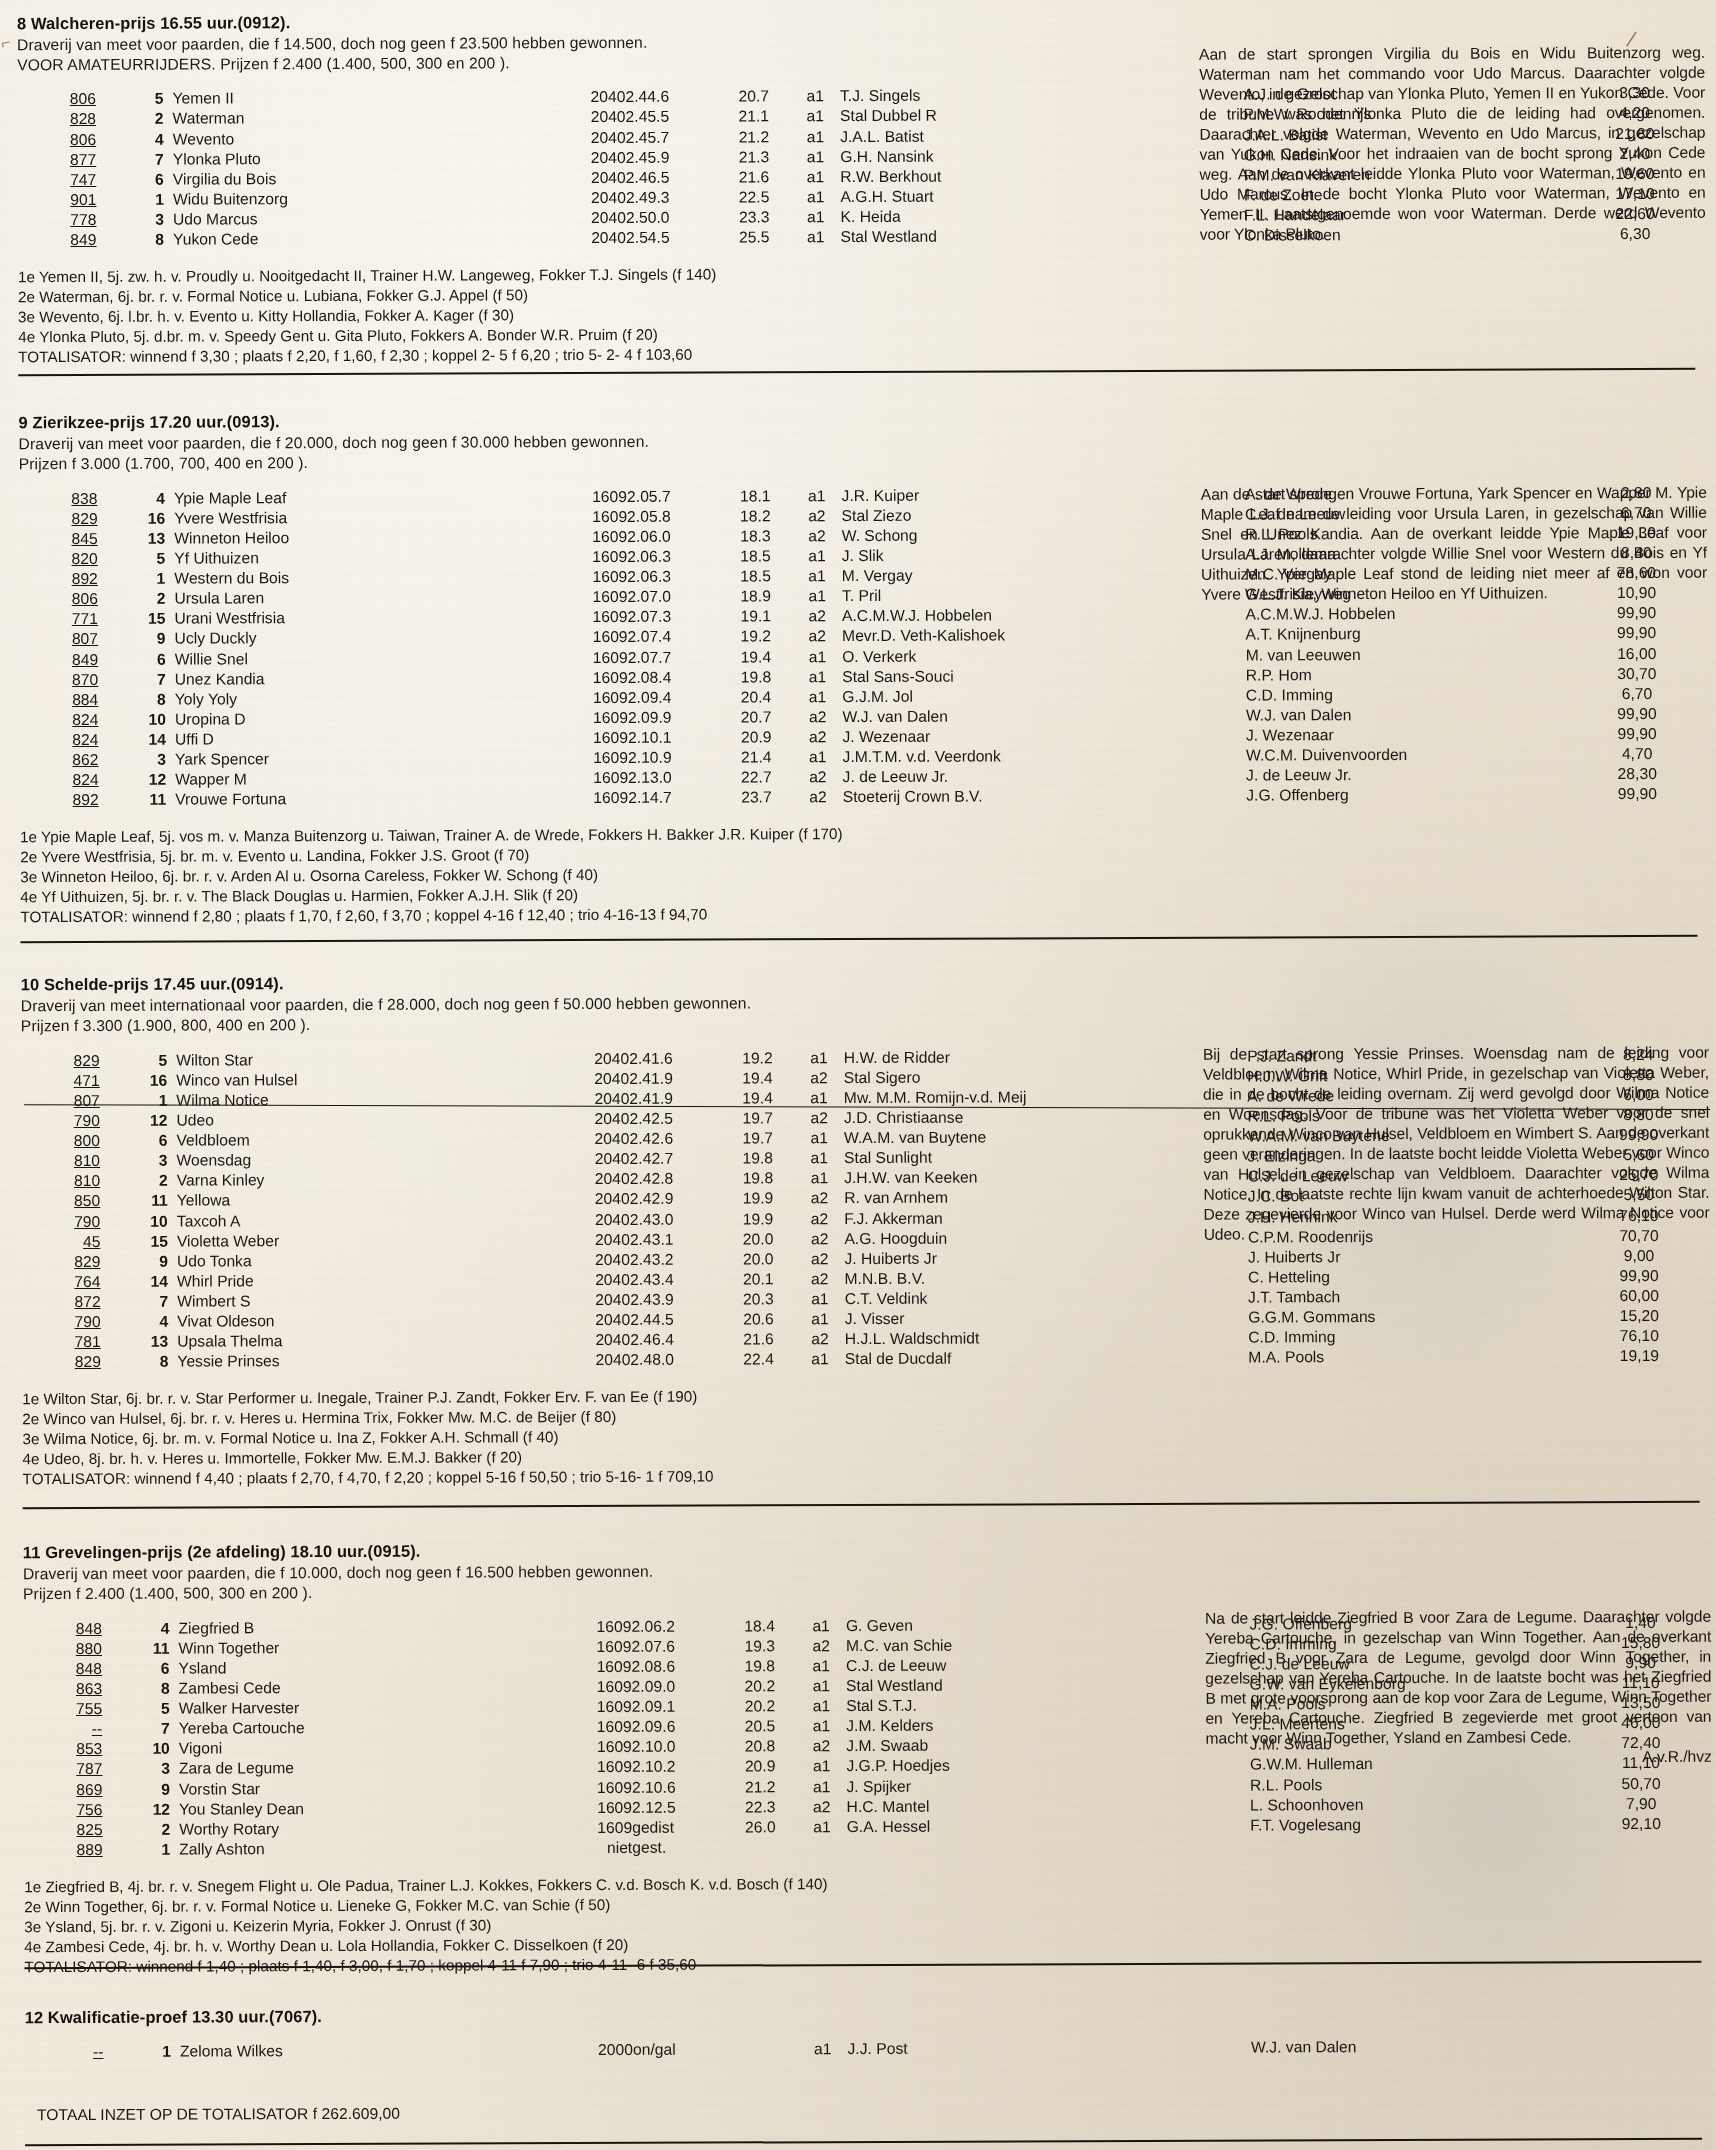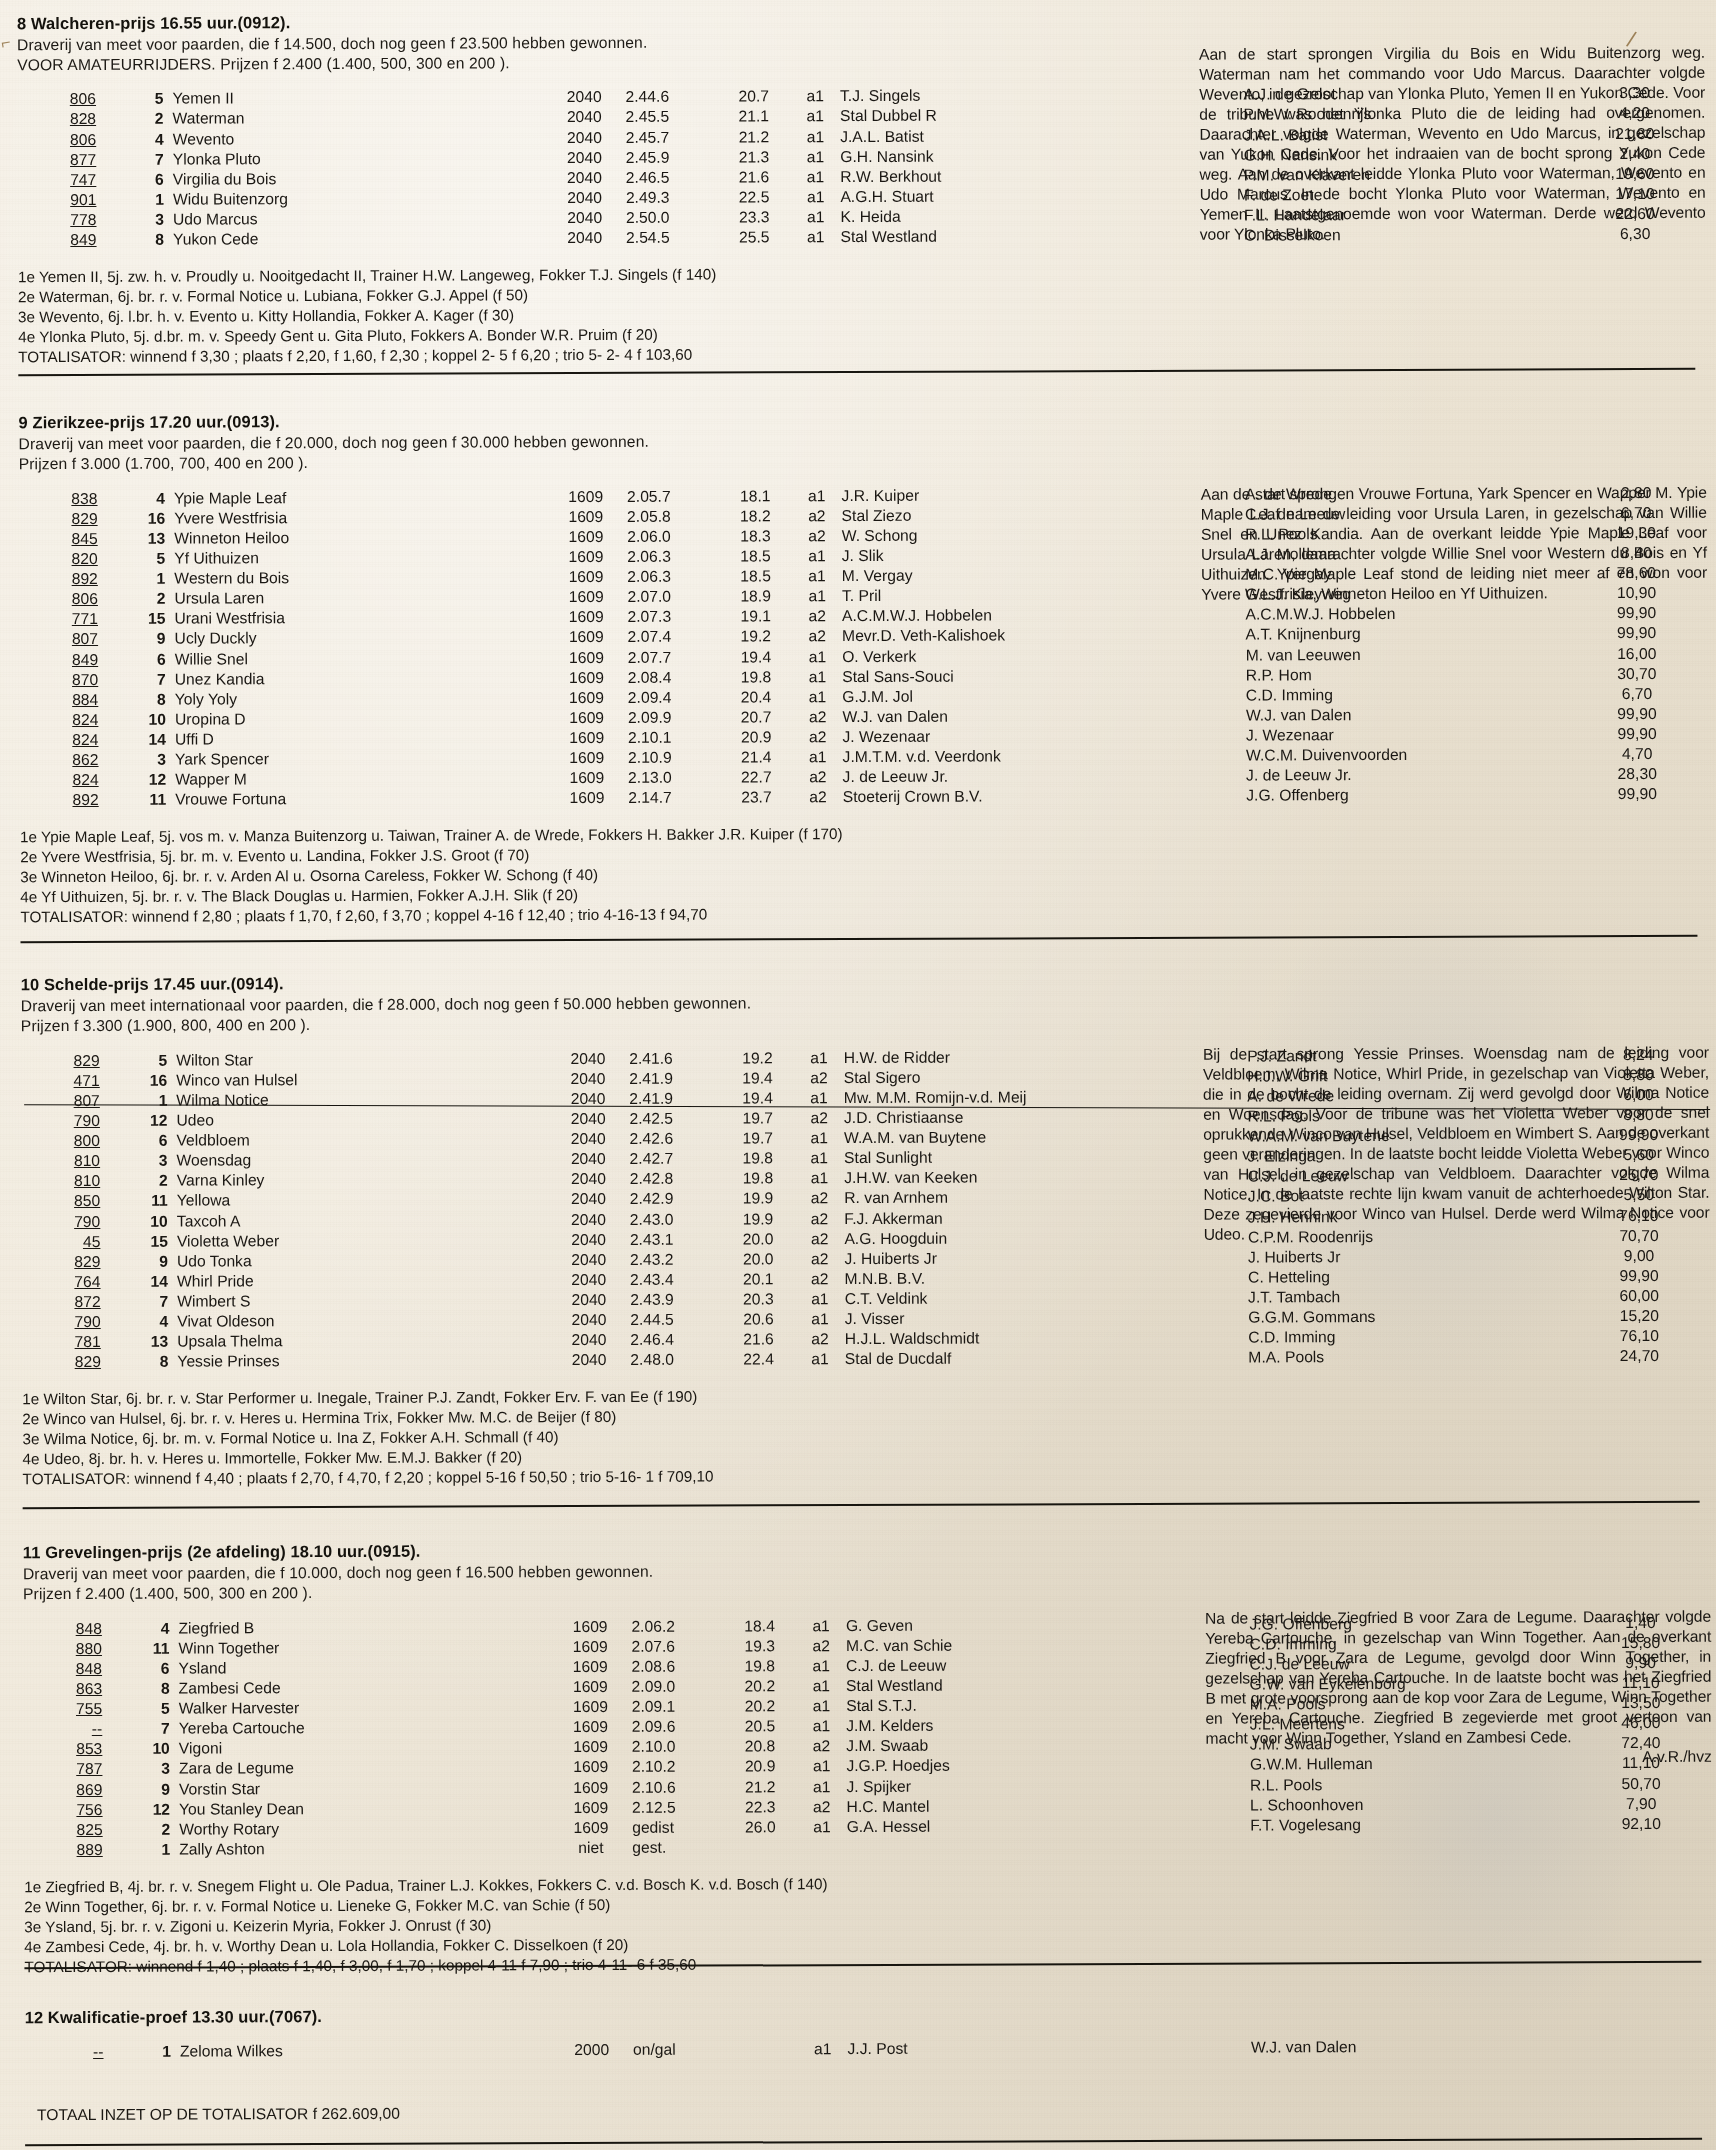--- a/index.html
+++ b/index.html
@@ -58,21 +58,21 @@
   }
 
   table.results{
     border-collapse:collapse; margin-top:15px; width:100%;
     font-size:15.7px; color:#1a1713;
   }
   table.results td{ padding:0.7px 0; white-space:nowrap; line-height:18.7px; }
   .c-prog   { width:48px;  text-align:right; padding-right:13.5px !important;text-decoration:underline;}
   .c-start  { width:33px;  text-align:right; font-weight:bold; padding-right:9px !important;}
   .c-horse  { width:247px; text-align:left; }
-  .c-dist   { width:55px;  text-align:center; }
+  .c-dist   { width:55px;  text-align:right; }
   .c-time   { width:61px;  text-align:left; }
   .c-km     { width:49px;  text-align:center; }
   .c-auto   { width:33px;  text-align:center; }
   .c-driver { width:269px; text-align:left; }
   .c-owner  { width:224px; text-align:left; }
   .c-odds   { width:72px;  text-align:center; padding-right:4.5px !important;}
 
   .notes{
     margin-top:16.5px; font-size:15.3px; line-height:20px;
     color:#1b1813; max-width:905px;
@@ -631,21 +631,21 @@
           <tr>
             <td class="c-prog">829</td>
             <td class="c-start">8</td>
             <td class="c-horse">Yessie Prinses</td>
             <td class="c-dist">2040</td>
             <td class="c-time">2.48.0</td>
             <td class="c-km">22.4</td>
             <td class="c-auto">a1</td>
             <td class="c-driver">Stal de Ducdalf</td>
             <td class="c-owner">M.A. Pools</td>
-            <td class="c-odds">24,70</td>
+            <td class="c-odds">19,19</td>
           </tr>
         </tbody>
       </table>
     <div class="notes" id="nt-2">
         <div>1e Wilton Star, 6j. br. r. v. Star Performer u. Inegale, Trainer P.J. Zandt, Fokker Erv. F. van Ee (f 190)</div>
         <div>2e Winco van Hulsel, 6j. br. r. v. Heres u. Hermina Trix, Fokker Mw. M.C. de Beijer (f 80)</div>
         <div>3e Wilma Notice, 6j. br. m. v. Formal Notice u. Ina Z, Fokker A.H. Schmall (f 40)</div>
         <div>4e Udeo, 8j. br. h. v. Heres u. Immortelle, Fokker Mw. E.M.J. Bakker (f 20)</div>
         <div>TOTALISATOR: winnend f 4,40 ; plaats f 2,70, f 4,70, f 2,20 ; koppel 5-16 f 50,50 ; trio 5-16- 1 f 709,10</div>
       </div>

